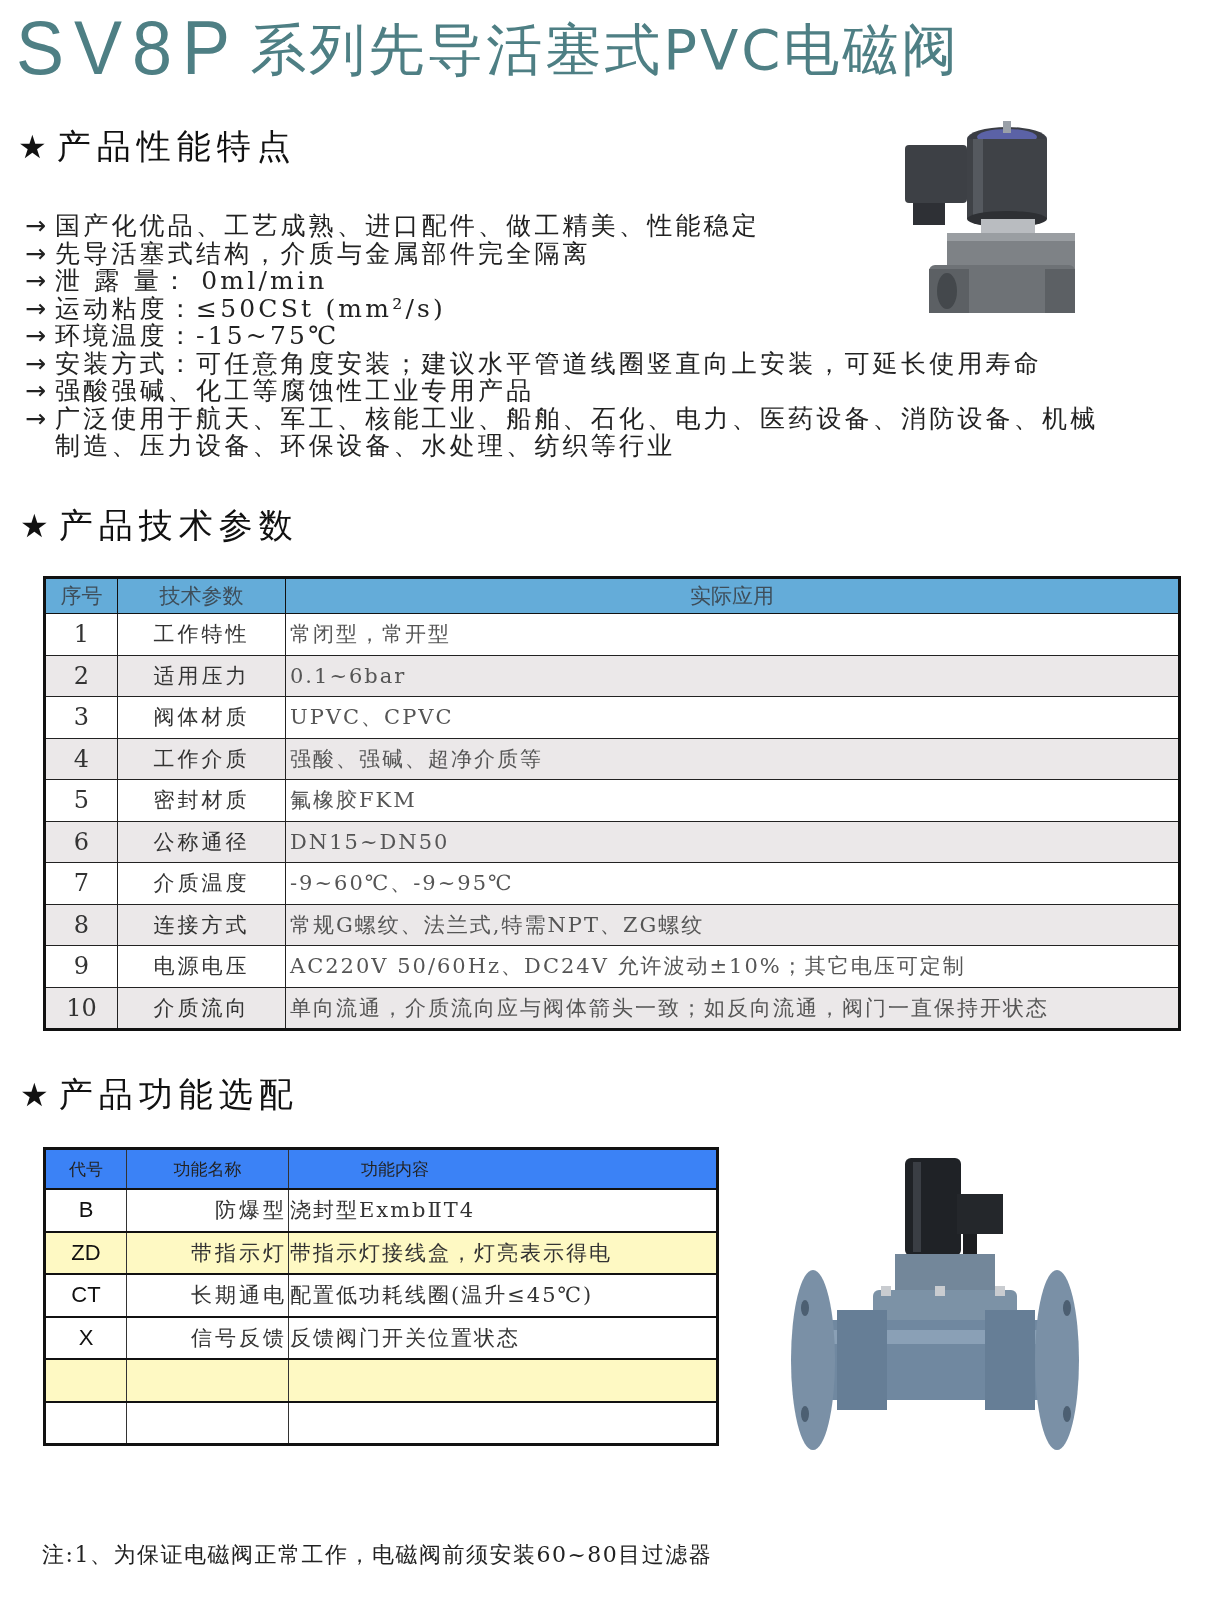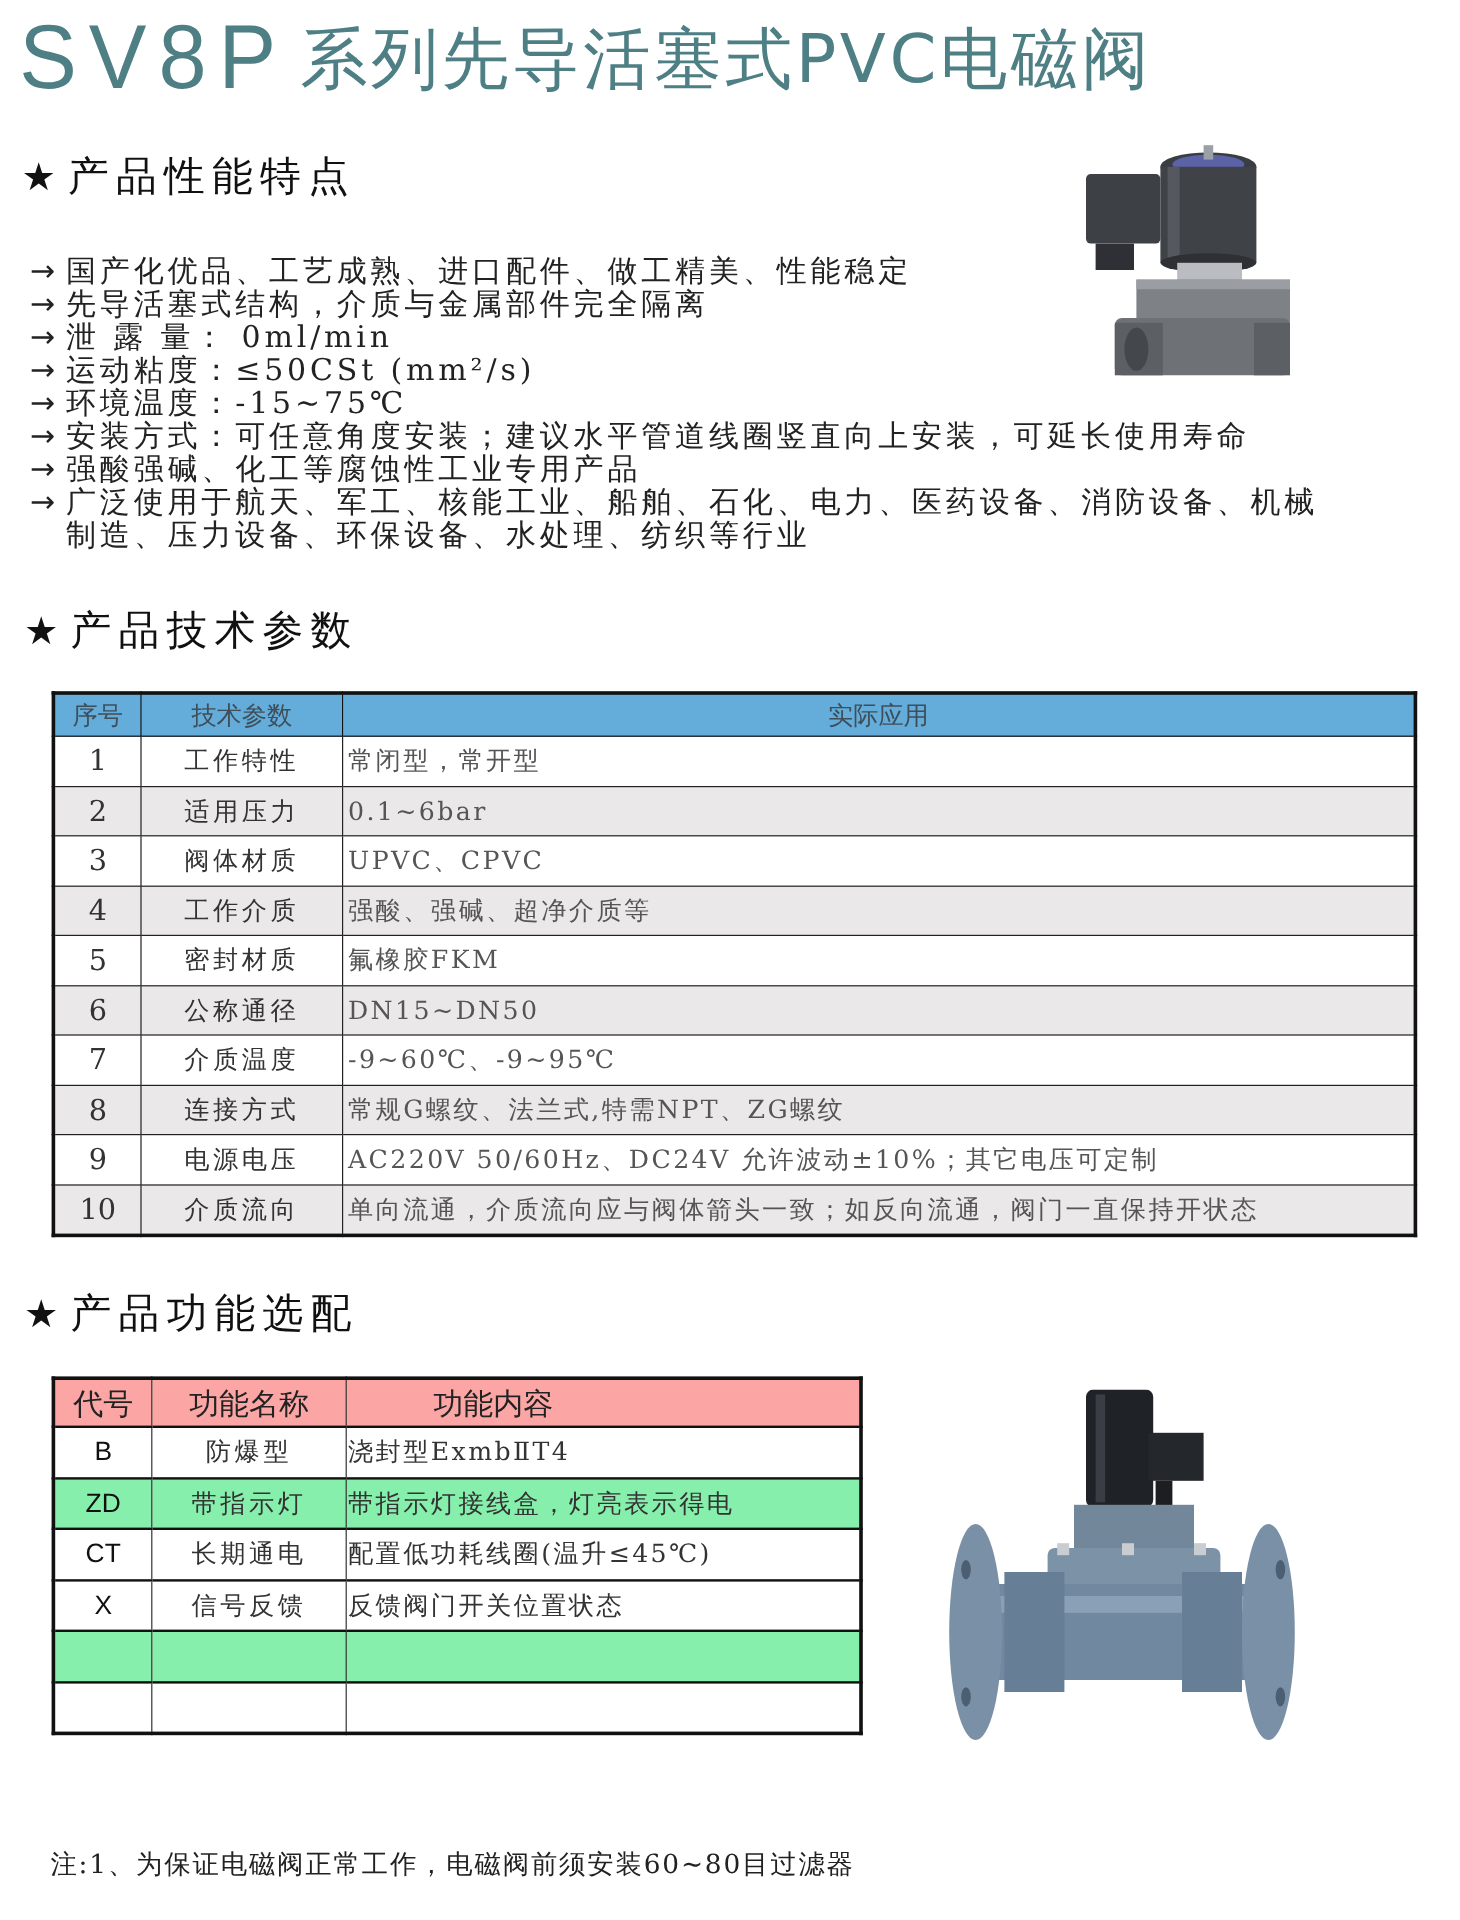--- a/index.html
+++ b/index.html
@@ -32,26 +32,26 @@
   .tech th { background:#64acd9; height:32px; font-family:"DejaVu Sans","Liberation Sans",sans-serif; font-weight:normal; font-size:21px; color:#3e4e5a; border:1.5px solid #111; }
   .tech td { height:38.5px; border:1.5px solid #222; font-size:21px; color:#333; }
   .tech tr.even td { background:#ebe8e9; }
   .tech tr.odd td { background:#ffffff; }
   .tech td.num { text-align:center; font-size:24px; color:#333; }
   .tech td.param { text-align:center; font-family:"DejaVu Sans",sans-serif; letter-spacing:3px; color:#333; }
   .tech td.value { padding-left:4px; letter-spacing:2px; color:#555; }
 
   
   .func { left:43px; top:1147px; width:676px; border:3px solid #111; }
-  .func th { background:#fca5a5; height:36px; font-family:"DejaVu Sans","Liberation Sans",sans-serif; font-weight:normal; font-size:25px; color:#222; border-right:1.5px solid #333; border-bottom:2px solid #111; }
+  .func th { background:#3b82f6; height:36px; font-family:"DejaVu Sans","Liberation Sans",sans-serif; font-weight:normal; font-size:17px; color:#222; border-right:1.5px solid #333; border-bottom:2px solid #111; }
   .func td { height:38.5px; border-right:1.5px solid #333; border-bottom:2px solid #111; font-size:21px; color:#333; }
-  .func tr.green td { background:#86efac; }
+  .func tr.green td { background:#fef9c3; }
   .func tr.white td { background:#ffffff; }
   .func td.code { text-align:center; font-family:"Liberation Sans","DejaVu Sans",sans-serif; font-size:22px; color:#111; }
-  .func td.fname { text-align:center; letter-spacing:3px; }
+  .func td.fname { text-align:right; letter-spacing:3px; }
   .func td.fdesc { letter-spacing:2px; }
 
   
   .notes { left:42px; top:1495px; font-size:22px; line-height:24px; letter-spacing:1.5px; color:#222; white-space:pre; }
 </style>
 </head>
 <body>
 
 <div class="abs title">
   <span class="title-model">SV8P</span>

